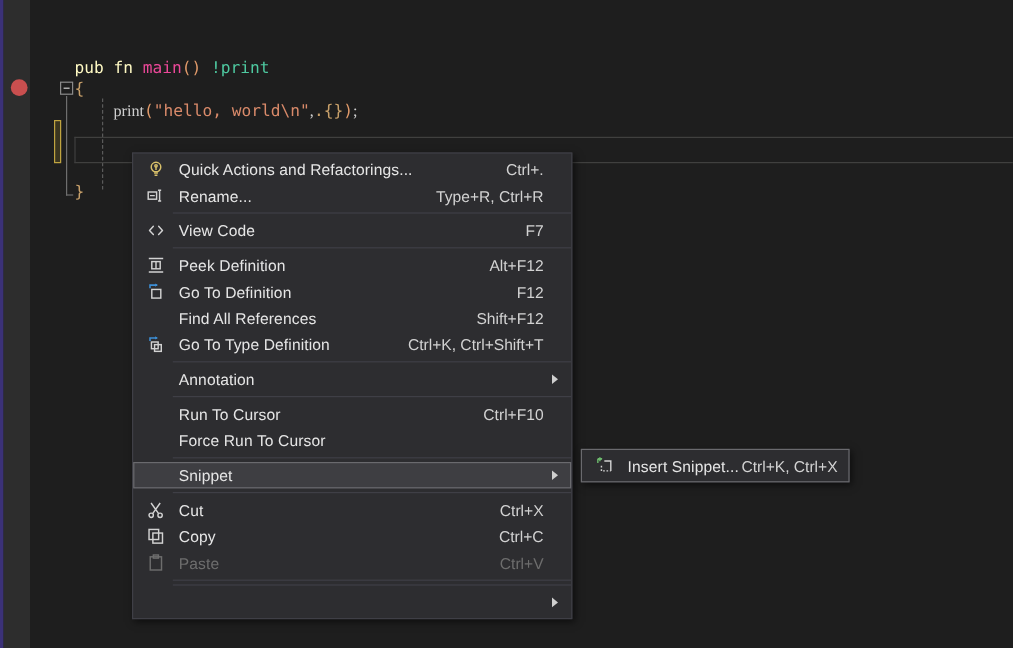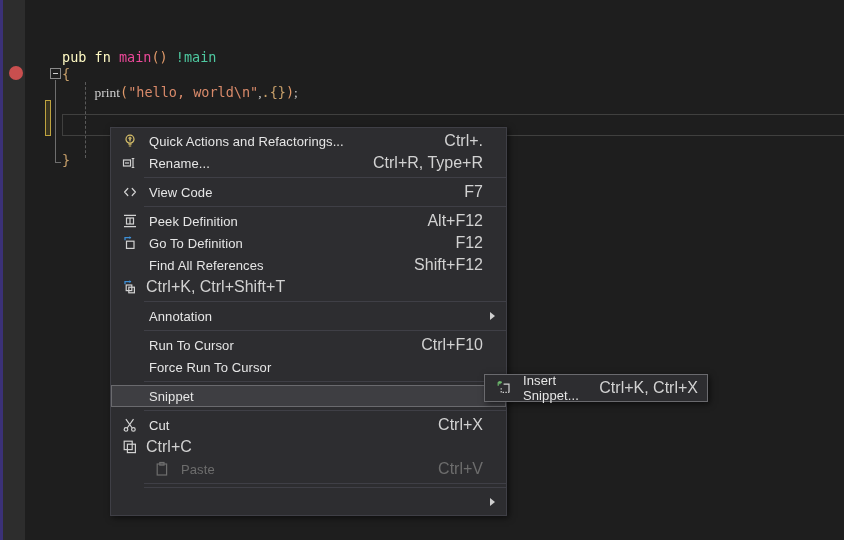--- a/index.html
+++ b/index.html
@@ -120,21 +120,21 @@
     border-bottom: 1px solid #40403f;
     border-left: 1px solid #40403f;
     box-sizing: border-box;
     background: transparent;
   }
 
   
   .menu {
     position: absolute;
     left: 110px; top: 127px;
-    width: 397px;
+    width: 367px;
     background: #2d2d30;
     border: 1px solid #3f3f46;
     box-sizing: border-box;
     padding: 2px 0;
     box-shadow: 2px 2px 6px rgba(0,0,0,0.55);
   }
   .menu-item {
     position: relative;
     display: flex;
     align-items: center;
@@ -142,37 +142,37 @@
     padding: 0 0 0 0;
     color: #e6e6e6;
     font-size: 13px;
     box-sizing: border-box;
     border: 1px solid transparent;
   }
   .menu-item.highlighted {
     background: #3e3e42;
     border: 1px solid #6a6a6e;
   }
-  .menu-item.disabled { color: #6d6d6d; margin-left: 32px; }
+  .menu-item.disabled { color: #6d6d6d; }
   .mi-icon {
     width: 32px;
     min-width: 32px;
     display: flex;
     align-items: center;
     justify-content: center;
     margin-left: 2px;
   }
   .mi-label {
     flex: 1;
     padding-left: 3px;
     letter-spacing: 0.1px;
   }
   .mi-shortcut {
     color: #d2d2d2;
-    font-size: 16px;
+    font-size: 13px;
     padding-right: 22px;
     white-space: nowrap;
   }
   .menu-item.disabled .mi-shortcut { color: #6d6d6d; }
   .mi-arrow {
     position: absolute;
     right: 10px;
     width: 0; height: 0;
     border-left: 5px solid #cfcfcf;
     border-top: 4px solid transparent;
@@ -210,21 +210,21 @@
   <div class="breakpoint"></div>
   <div class="change-bar"></div>
 
   <div class="fold-box"></div>
   <div class="struct-line"></div>
   <div class="indent-guide"></div>
 
   <div class="current-line"></div>
 
   <div class="code">
-    <div class="code-line ln1"><span class="t-kw">pub</span> <span class="t-kw">fn</span> <span class="t-fn">main</span><span class="t-paren">()</span> <span class="t-type">!main</span></div>
+    <div class="code-line ln1"><span class="t-kw">pub</span> <span class="t-kw">fn</span> <span class="t-fn">main</span><span class="t-paren">()</span> <span class="t-type">!print</span></div>
 
     <div class="code-line ln2"><span class="t-brace">{</span></div>
 
     <div class="code-line ln3">    <span class="t-plain">print</span><span class="t-paren">(</span><span class="t-str">"hello, world\n"</span><span class="t-plain">,</span><span class="t-brace">.{}</span><span class="t-paren">)</span><span class="t-plain">;</span></div>
 
     <div class="code-line ln5"><span class="t-brace">}</span></div>
   </div>
 
   <div class="menu" id="context-menu">
       <div class="menu-item">
@@ -241,21 +241,21 @@
       </div>
       <div class="menu-item">
         <span class="mi-icon">
           <svg width="16" height="16" viewBox="0 0 16 16">
             <rect x="1.5" y="5" width="7" height="6" stroke="#d2d2d2" fill="none" stroke-width="1.2"></rect>
             <path d="M3 8h4" stroke="#d2d2d2" fill="none" stroke-width="1.2"></path>
             <path d="M11 3.5v9M9.7 3.5h2.6M9.7 12.5h2.6" stroke="#d2d2d2" fill="none" stroke-width="1.2"></path>
           </svg>
         </span>
         <span class="mi-label">Rename...</span>
-        <span class="mi-shortcut">Ctrl+R, Type+R</span>
+        <span class="mi-shortcut">Type+R, Ctrl+R</span>
       </div>
       <div class="separator"></div>
       <div class="menu-item">
         <span class="mi-icon">
           <svg width="16" height="16" viewBox="0 0 16 16">
             <path d="M5.8 4.5L2.6 8l3.2 3.5M10.2 4.5L13.4 8l-3.2 3.5" stroke="#d2d2d2" fill="none" stroke-width="1.2" stroke-linecap="round" stroke-linejoin="round"></path>
           </svg>
         </span>
         <span class="mi-label">View Code</span>
         <span class="mi-shortcut">F7</span>
@@ -290,20 +290,21 @@
       </div>
       <div class="menu-item">
         <span class="mi-icon">
           <svg width="16" height="16" viewBox="0 0 16 16">
             <path d="M3 5.2V2.6h6" stroke="#3d8fd6" fill="none" stroke-width="1.3"></path>
             <path d="M7.3 1.3l2.1 1.3-2.1 1.3z" fill="#3d8fd6"></path>
             <rect x="4.2" y="6" width="5.6" height="5.6" stroke="#d2d2d2" fill="none" stroke-width="1.2"></rect>
             <rect x="6.8" y="8.2" width="5.6" height="5.6" stroke="#d2d2d2" fill="none" stroke-width="1.2"></rect>
           </svg>
         </span>
+        <span class="mi-label">Go To Type Definition</span>
         <span class="mi-shortcut">Ctrl+K, Ctrl+Shift+T</span>
       </div>
       <div class="separator"></div>
       <div class="menu-item">
         <span class="mi-icon"></span>
         <span class="mi-label">Annotation</span>
         <span class="mi-shortcut"></span>
         <span class="mi-arrow"></span>
       </div>
       <div class="separator"></div>
@@ -336,20 +337,21 @@
         <span class="mi-label">Cut</span>
         <span class="mi-shortcut">Ctrl+X</span>
       </div>
       <div class="menu-item">
         <span class="mi-icon">
           <svg width="16" height="16" viewBox="0 0 16 16">
             <rect x="2.2" y="2.2" width="8" height="8.4" stroke="#d2d2d2" fill="none" stroke-width="1.2"></rect>
             <rect x="5.4" y="5.2" width="8" height="8.4" stroke="#d2d2d2" fill="none" stroke-width="1.2"></rect>
           </svg>
         </span>
+        <span class="mi-label">Copy</span>
         <span class="mi-shortcut">Ctrl+C</span>
       </div>
       <div class="menu-item disabled">
         <span class="mi-icon">
           <svg width="16" height="16" viewBox="0 0 16 16">
             <rect x="3.2" y="3" width="9.4" height="11" stroke="#6d6d6d" fill="none" stroke-width="1.2"></rect>
             <rect x="5.8" y="1.5" width="4.2" height="2.6" stroke="#6d6d6d" fill="none" stroke-width="1.2"></rect>
           </svg>
         </span>
         <span class="mi-label">Paste</span>

